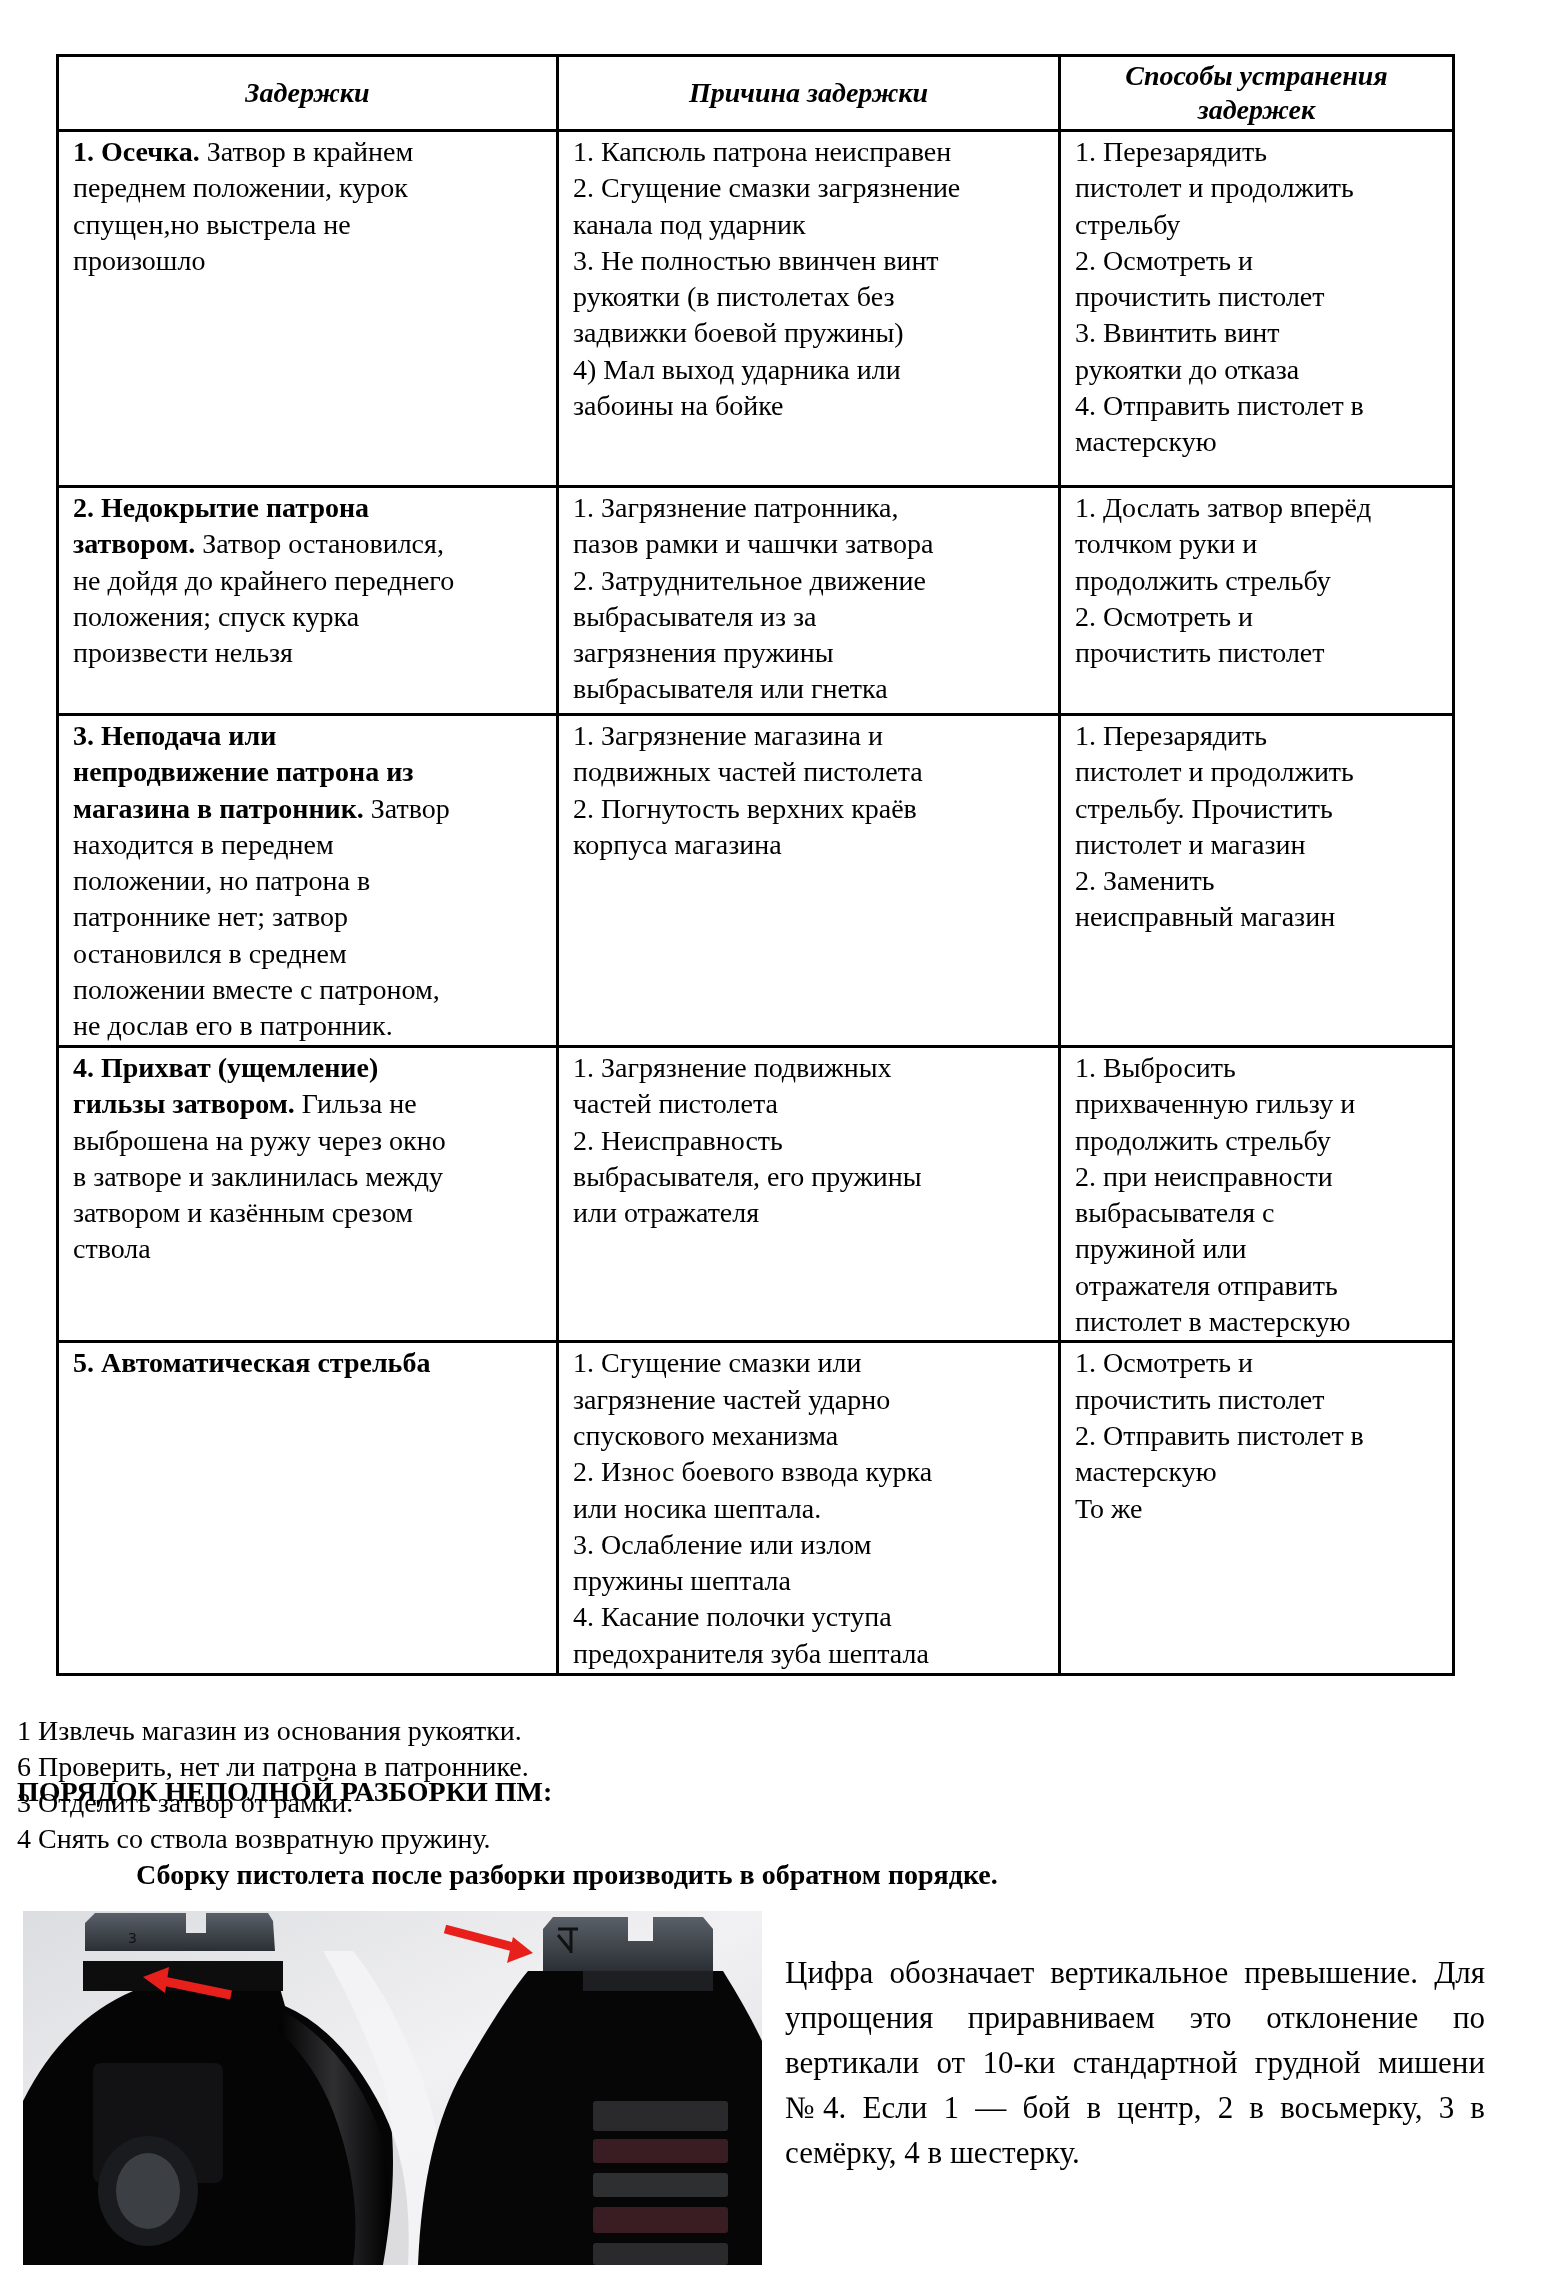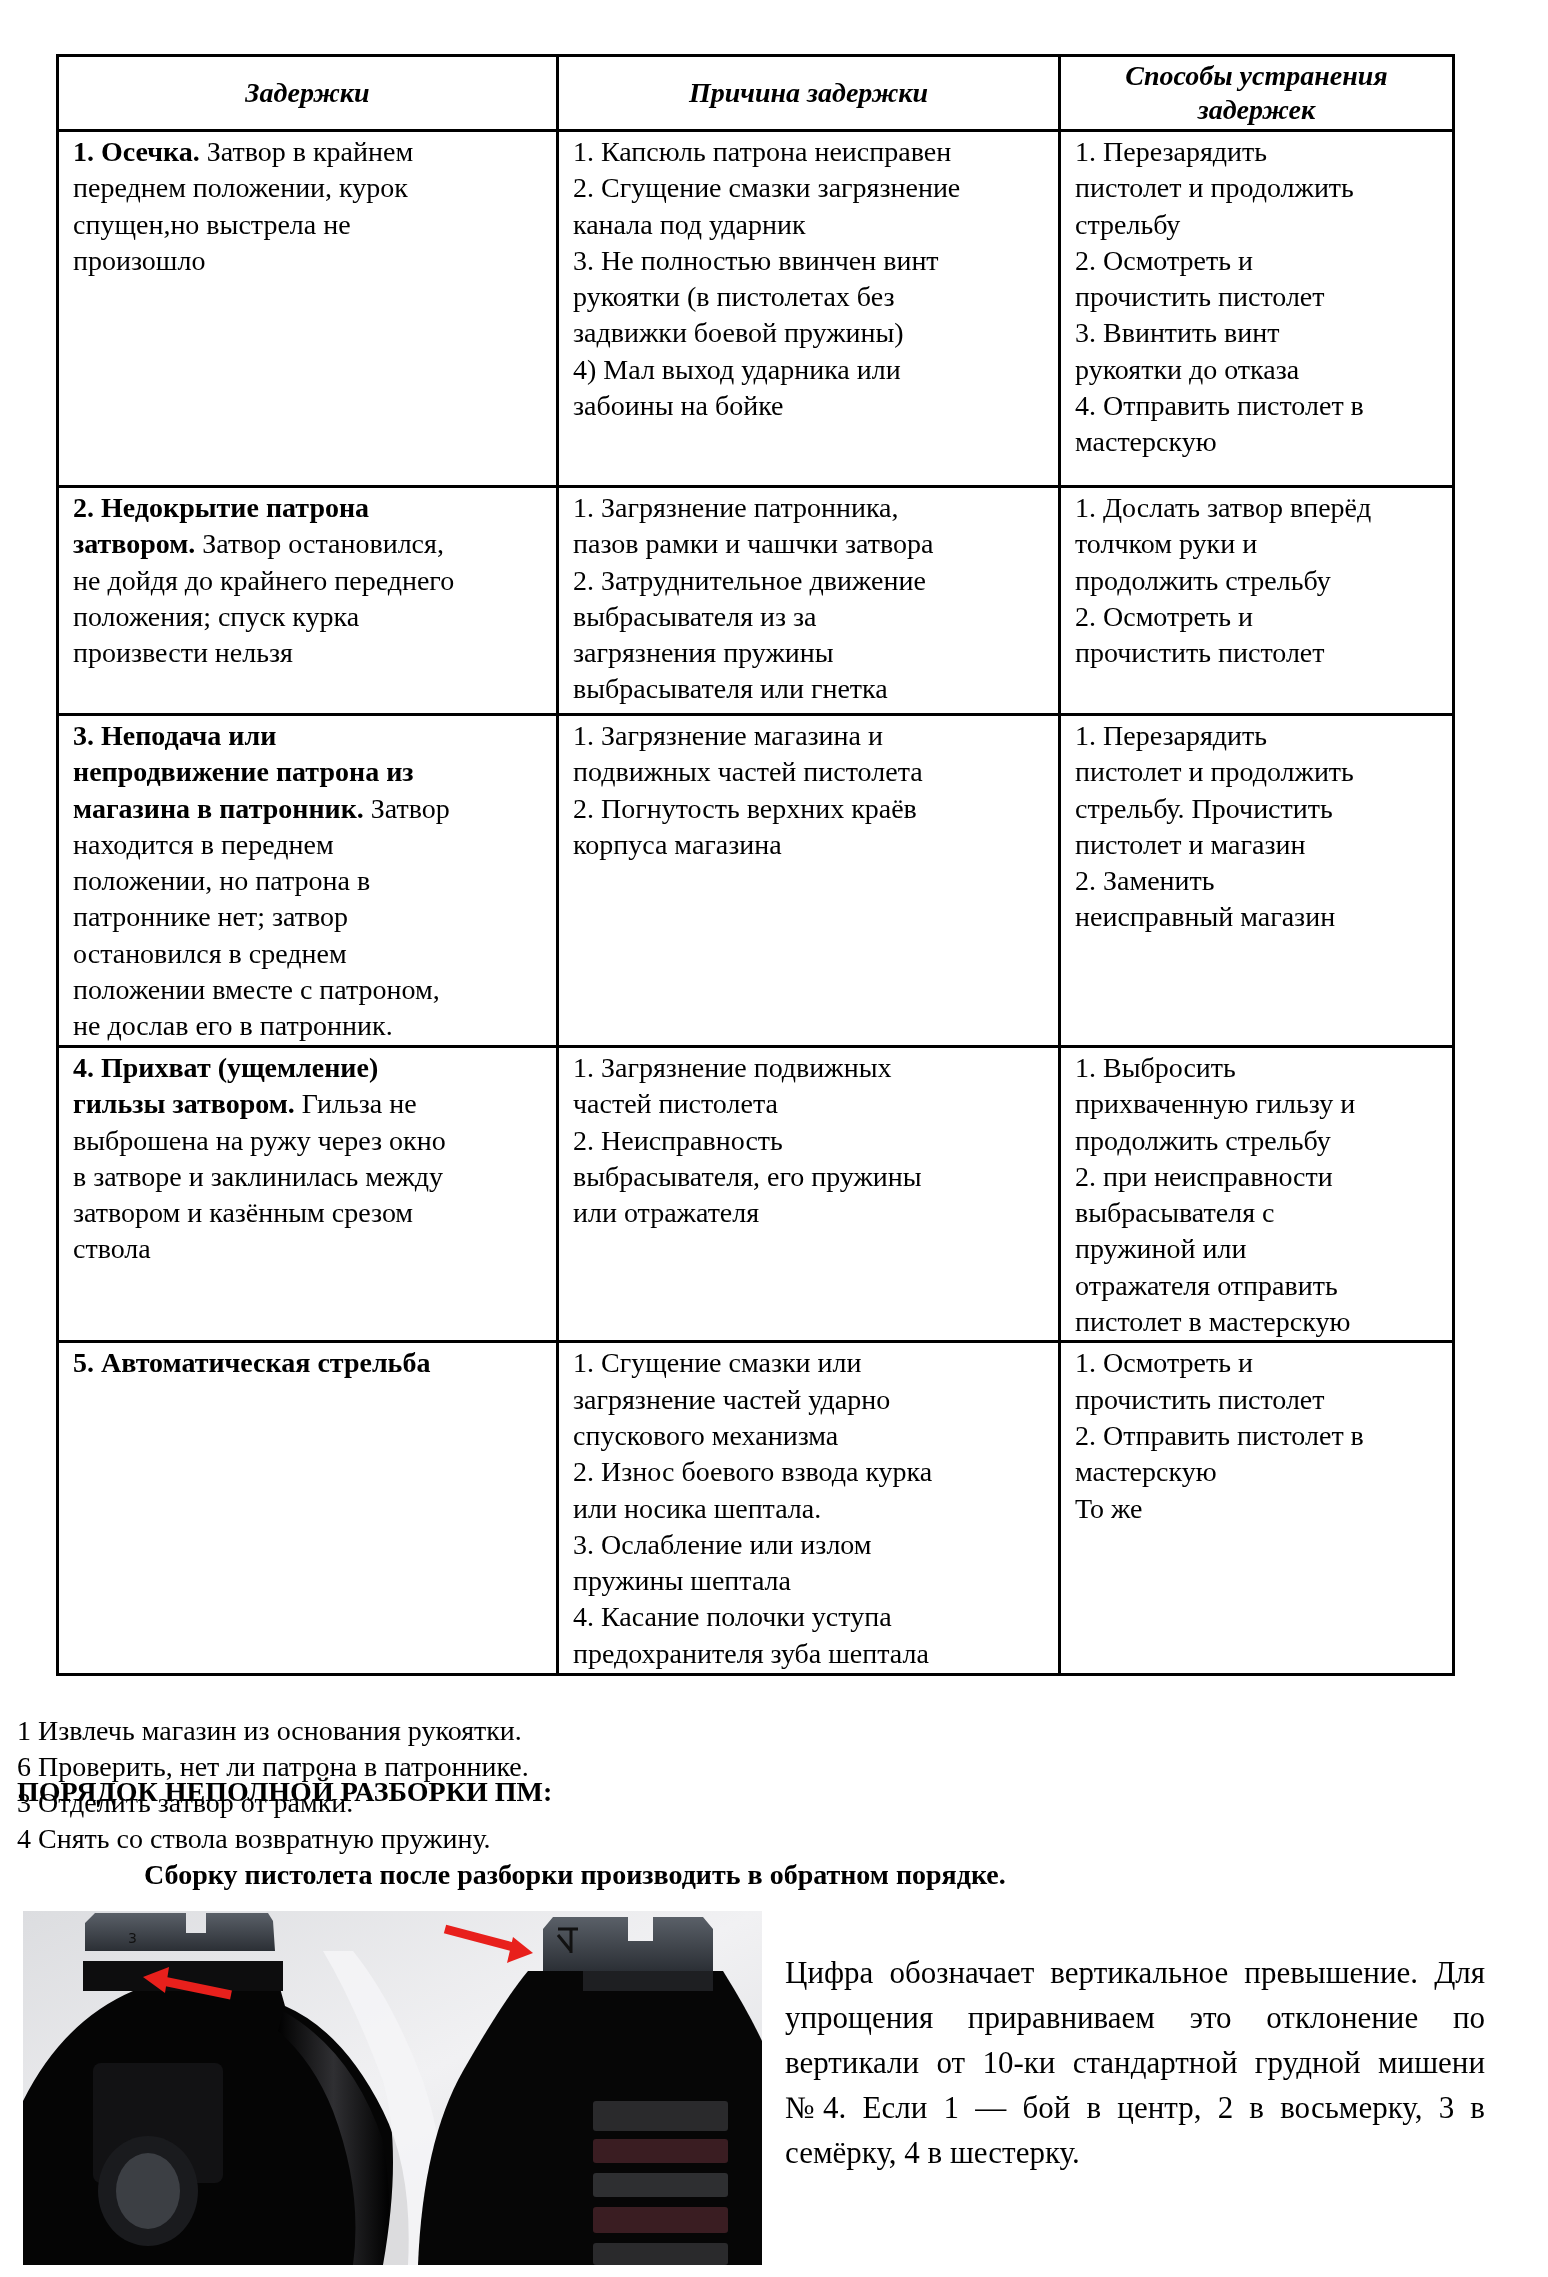--- a/index.html
+++ b/index.html
@@ -27,21 +27,21 @@
     .row3 td { height: 327px; }
     .row4 td { height: 289px; }
     .row5 td { height: 328px; }
     .line { display: block; white-space: nowrap; }
     .b { font-weight: bold; }
 
     .section { position: absolute; left: 17px; font-size: 28px; line-height: 36px; white-space: nowrap; }
     .sec-title { top: 1774px; font-weight: bold; }
     .step { font-size: 28px; }
     .s1 { top: 1713px; } .s2 { top: 1749px; } .s3 { top: 1785px; } .s4 { top: 1821px; }
-    .assembly-note { top: 1857px; left: 144px; font-weight: bold; }
+    .assembly-note { top: 1857px; left: 136px; font-weight: bold; }
 
     .photo {
       position: absolute; left: 23px; top: 1911px; width: 739px; height: 354px;
       overflow: hidden; background: #e7e8ea;
     }
     .photo svg { display: block; }
 
     .explain {
       position: absolute; left: 785px; top: 1950px; width: 700px;
       font-size: 31px; line-height: 45px; text-align: justify; text-align-last: left;

